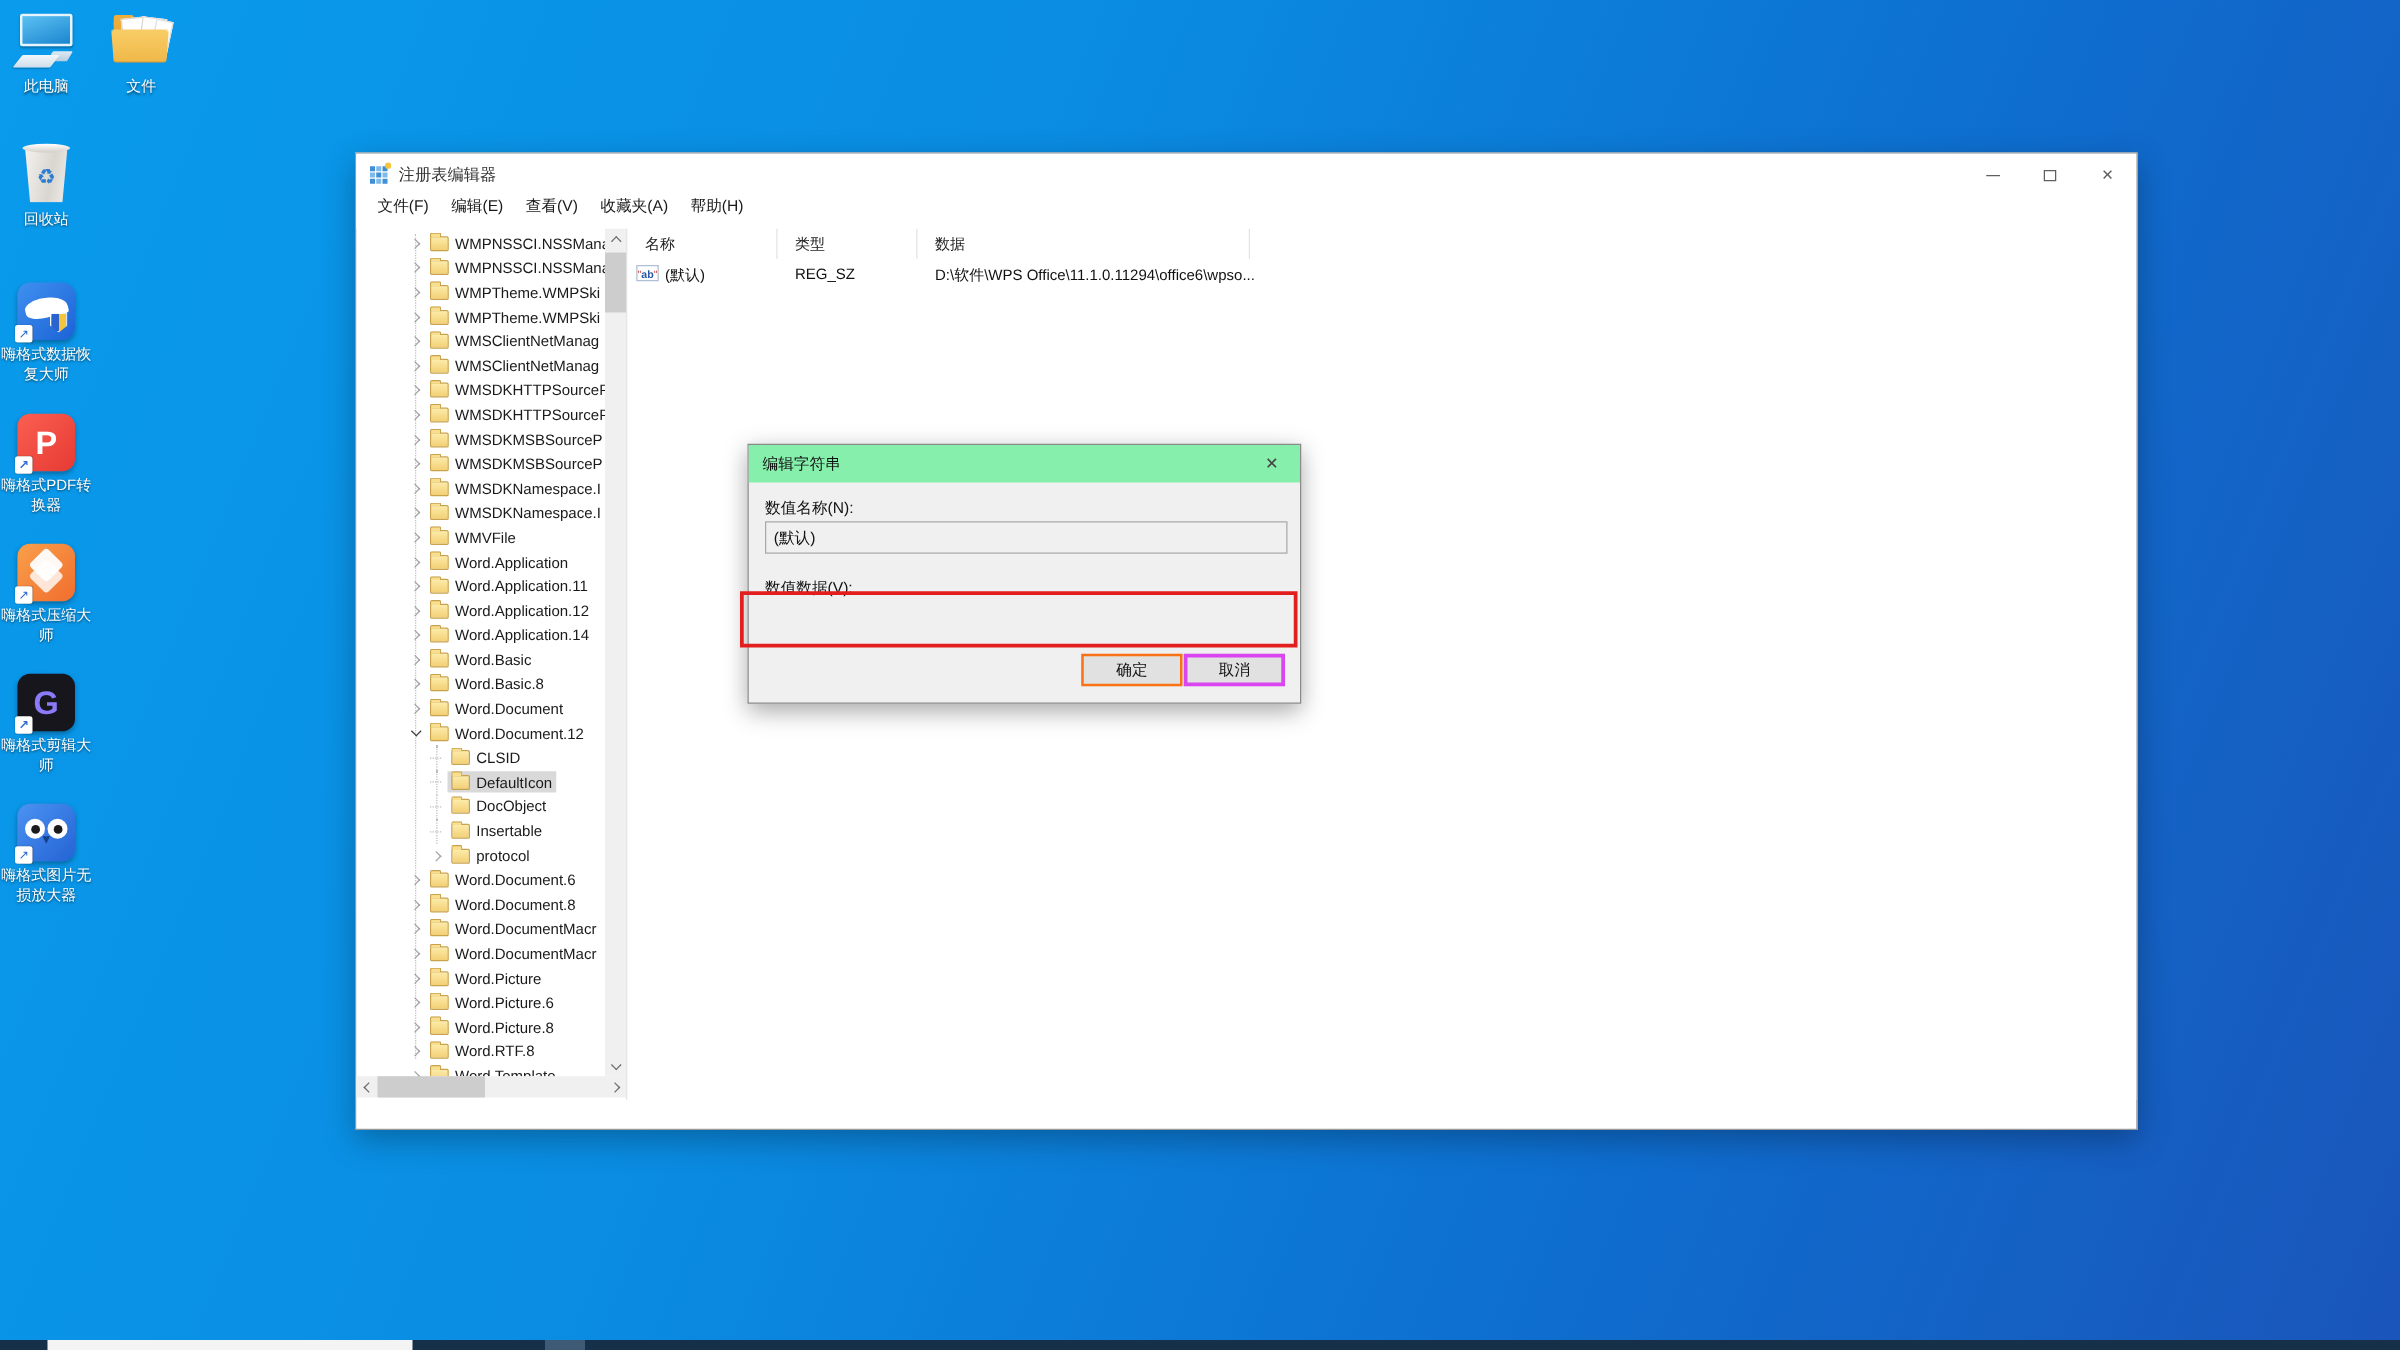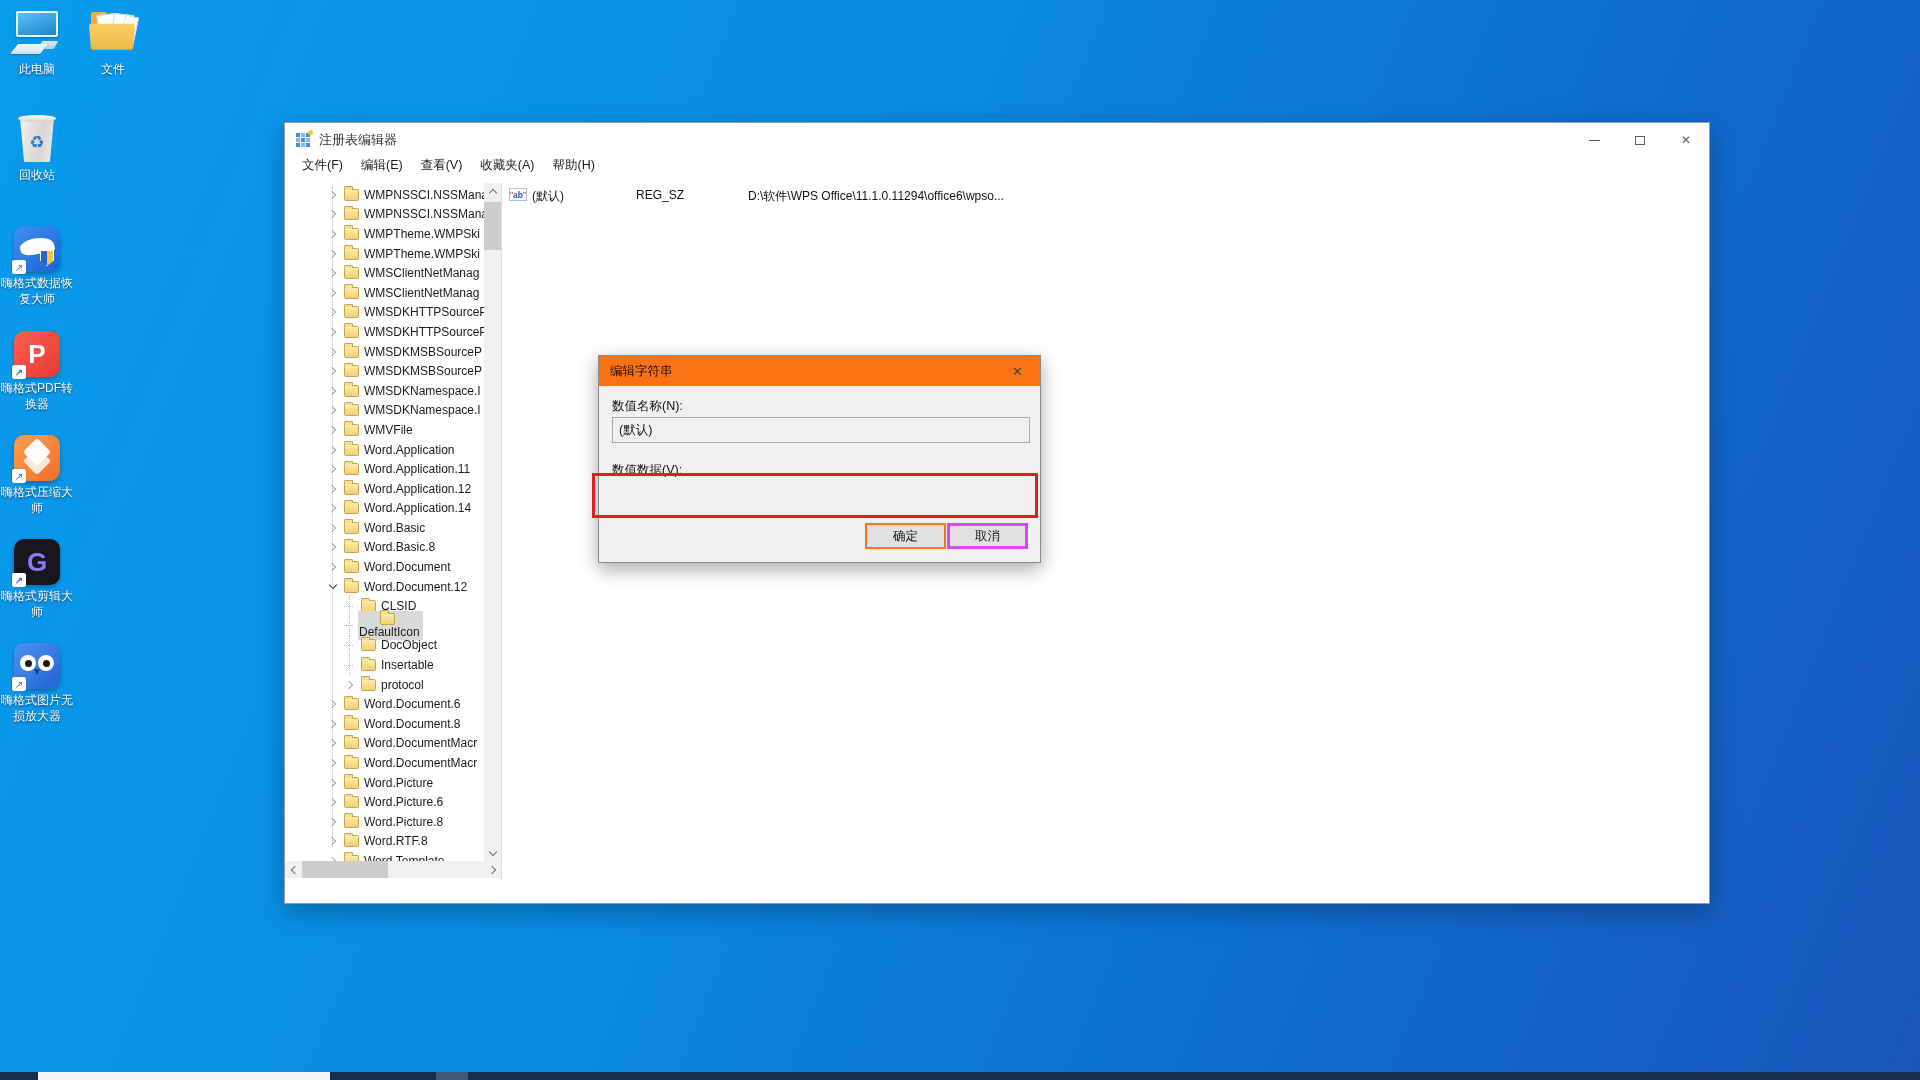--- a/index.html
+++ b/index.html
@@ -74,21 +74,21 @@
   .trow { position:relative; height:19.6px; display:flex; align-items:center; font-size:12px; color:#1a1a1a; white-space:nowrap; }
   .trow.lvl0 { padding-left:40px; }
   .trow.lvl1 { padding-left:57px; }
   .trow.lvl1::before { content:""; position:absolute; left:64px; top:0; bottom:0; border-left:1px dotted #bdbdbd; }
   .trow.lvl1.haschev::before { display:none; }
   .chev { width:16px; height:16px; display:inline-flex; align-items:center; justify-content:center; flex:none; position:relative; z-index:1; background:transparent; }
   .chev.collapsed::after { content:""; width:5px; height:5px; border-top:1.4px solid #a2a2a2; border-right:1.4px solid #a2a2a2; transform:rotate(45deg); margin-left:-2px; }
   .chev.expanded::after { content:""; width:5px; height:5px; border-top:1.4px solid #3a3a3a; border-right:1.4px solid #3a3a3a; transform:rotate(135deg); margin-top:-3px; }
   .trow.lvl1 .chev.leaf::after { content:""; width:9px; border-top:1px dotted #bdbdbd; margin-left:-4px; }
   .selbox { display:inline-flex; align-items:center; padding:1.5px 3px 1.5px 1px; }
-  .trow.sel .selbox { background:#d9d9d9;flex-direction:column; }
+  .trow.sel .selbox { background:#d9d9d9; }
   .folder { width:15px; height:12px; background:linear-gradient(#fceba9,#f3d075); border:1px solid #c8a24d; border-radius:1.5px; position:relative; flex:none; margin:0 5px 0 2px; }
   .folder::before { content:""; position:absolute; top:-3.5px; left:-1px; width:7px; height:2.5px; background:#f8df90; border:1px solid #c8a24d; border-bottom:none; border-radius:1.5px 1.5px 0 0; }
 
   
   .vscroll { position:absolute; left:199px; top:0; width:17px; height:678px; background:#f0f0f0; }
   .vthumb { position:absolute; left:0; top:19px; width:17px; height:48px; background:#cdcdcd; }
   .sarrow { position:absolute; width:17px; height:17px; display:flex; align-items:center; justify-content:center; }
   .sarrow::after { content:""; width:5px; height:5px; border-top:1.4px solid #6d6d6d; border-right:1.4px solid #6d6d6d; }
   .sa-up { top:0; } .sa-up::after { transform:rotate(-45deg); margin-top:2px; }
   .sa-down { bottom:0; } .sa-down::after { transform:rotate(135deg); margin-bottom:2px; }
@@ -104,21 +104,21 @@
   .hc-name { width:120px; } .hc-type { width:112px; } .hc-data { width:266px; }
   .lvrow { position:relative; height:20px; margin-top:3px; font-size:12px; color:#111; }
   .abicon { position:absolute; left:7px; top:2px; width:18px; height:13px; border:1px solid #aebfd6; background:#fff; display:flex; align-items:center; justify-content:center; font-size:8.5px; font-weight:bold; color:#2b57a8; letter-spacing:0; }
   .abicon .q { color:#cf4040; font-weight:normal; }
   .lv-name { position:absolute; left:30px; top:2px; }
   .lv-type { position:absolute; left:134px; top:2px; }
   .lv-data { position:absolute; left:246px; top:2px; }
 
   
   .dialog { position:absolute; left:598px; top:355px; width:443px; height:208px; background:#f0f0f0; border:1px solid #8a8a8a; box-shadow:0 6px 18px rgba(0,0,0,.35); }
-  .dtitlebar { height:30px; background:#f97316; display:flex; align-items:center; padding-left:11px; font-size:12.5px; color:#111; }
+  .dtitlebar { height:30px; background:#86efac; display:flex; align-items:center; padding-left:11px; font-size:12.5px; color:#111; }
   .dclose { margin-left:auto; width:45px; height:100%; display:flex; align-items:center; justify-content:center; color:#444; font-size:13px; }
   .dlabel2 { position:absolute; left:13px; font-size:12.5px; color:#111; }
   .lbl-name { top:42px; } .lbl-data { top:106px; }
   .dfield { position:absolute; left:13px; width:418px; display:flex; align-items:center; padding:0 6px; font-size:12.5px; color:#111; white-space:nowrap; overflow:hidden; }
   .f-name { top:61px; height:26px; background:#f0f0f0; border:1px solid #a9a9a9; }
   .f-data { top:127px; height:28px; background:#fff; border:1px solid #0078d7; }
   .caret { display:inline-block; width:1px; height:15px; background:#000; margin-left:1px; }
   .dbtn { position:absolute; top:167px; width:81px; height:26px; display:flex; align-items:center; justify-content:center; font-size:12.5px; color:#111; background:#e1e1e1; }
   .btn-ok { left:266px; border:2px solid #f97316; }
   .btn-cancel { left:348px; border:3px solid #d946ef; }
@@ -494,20 +494,25 @@
       <div class="vthumb"></div>
       <div class="sarrow sa-down"></div>
     </div>
     <div class="hscroll">
       <div class="sarrow sa-left"></div>
       <div class="hthumb"></div>
       <div class="sarrow sa-right"></div>
     </div>
     <div class="divider"></div>
     <div class="rpane">
+      <div class="lvheader">
+        <div class="hcell hc-name">名称</div>
+        <div class="hcell hc-type">类型</div>
+        <div class="hcell hc-data">数据</div>
+      </div>
       <div class="lvrow">
         <span class="abicon"><span class="q">"</span>ab<span class="q">"</span></span>
         <span class="lv-name">(默认)</span>
         <span class="lv-type">REG_SZ</span>
         <span class="lv-data">D:\软件\WPS Office\11.1.0.11294\office6\wpso...</span>
       </div>
     </div>
   </div>
 </div>
 

